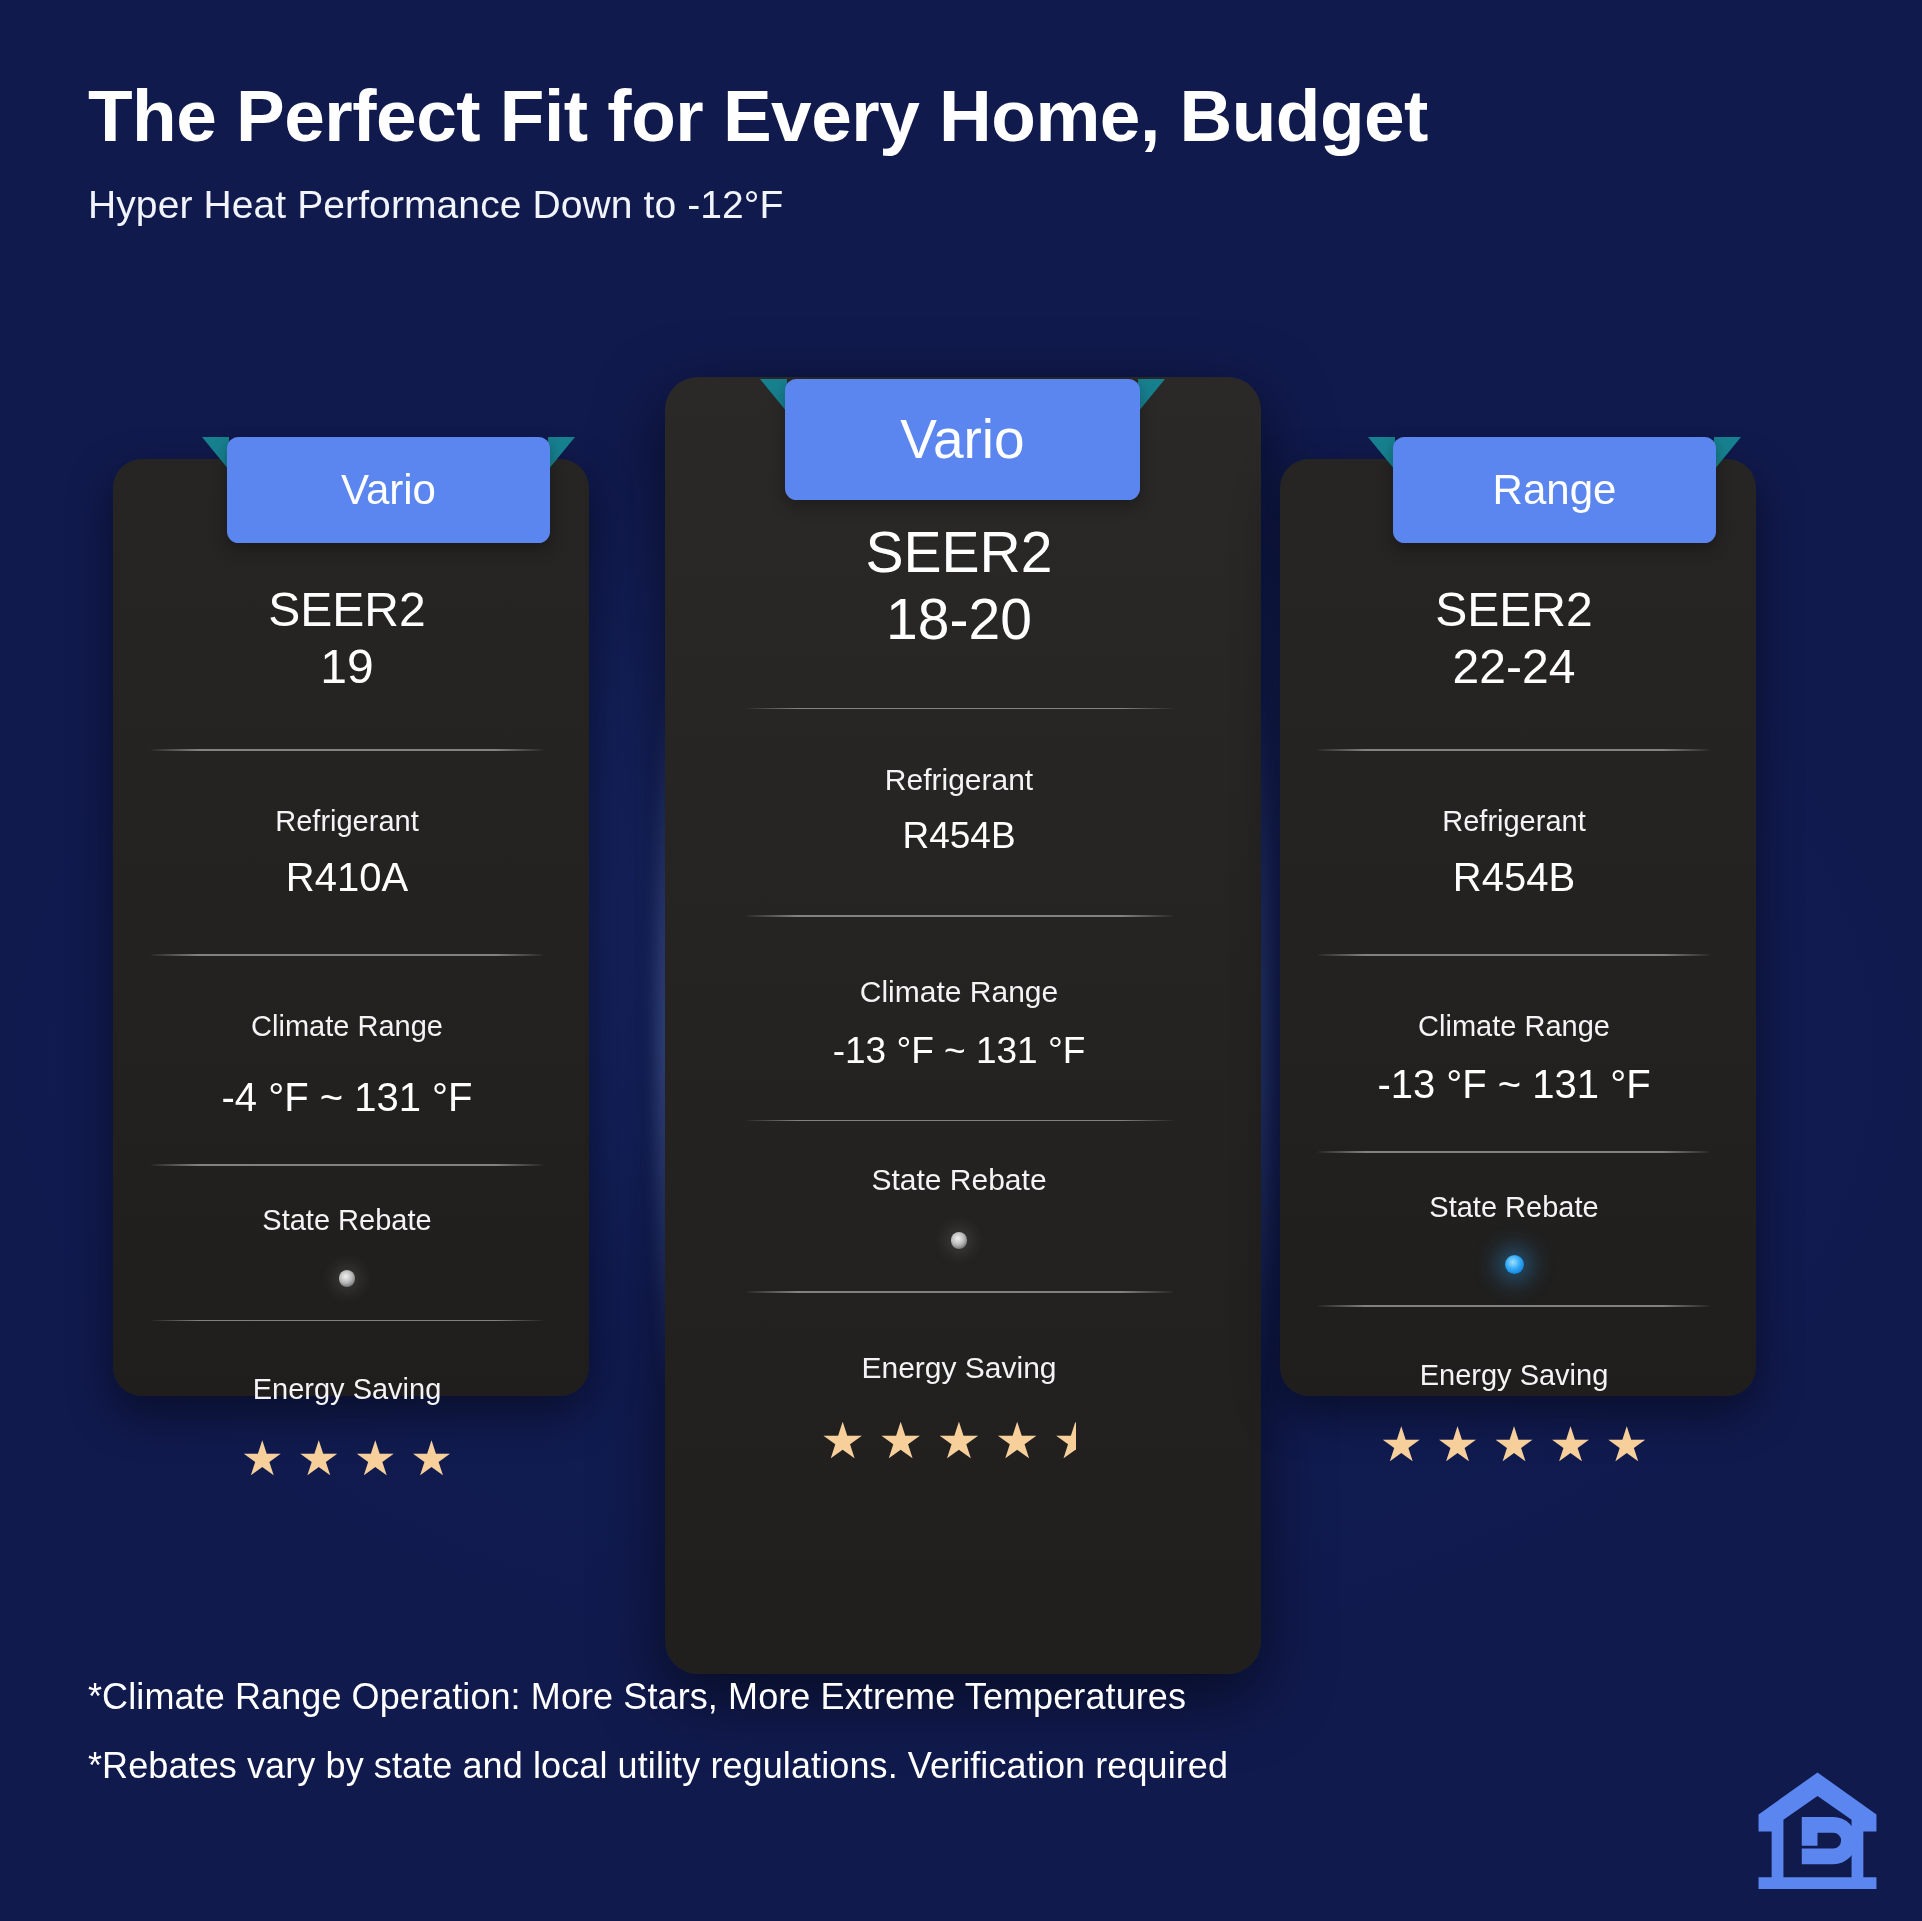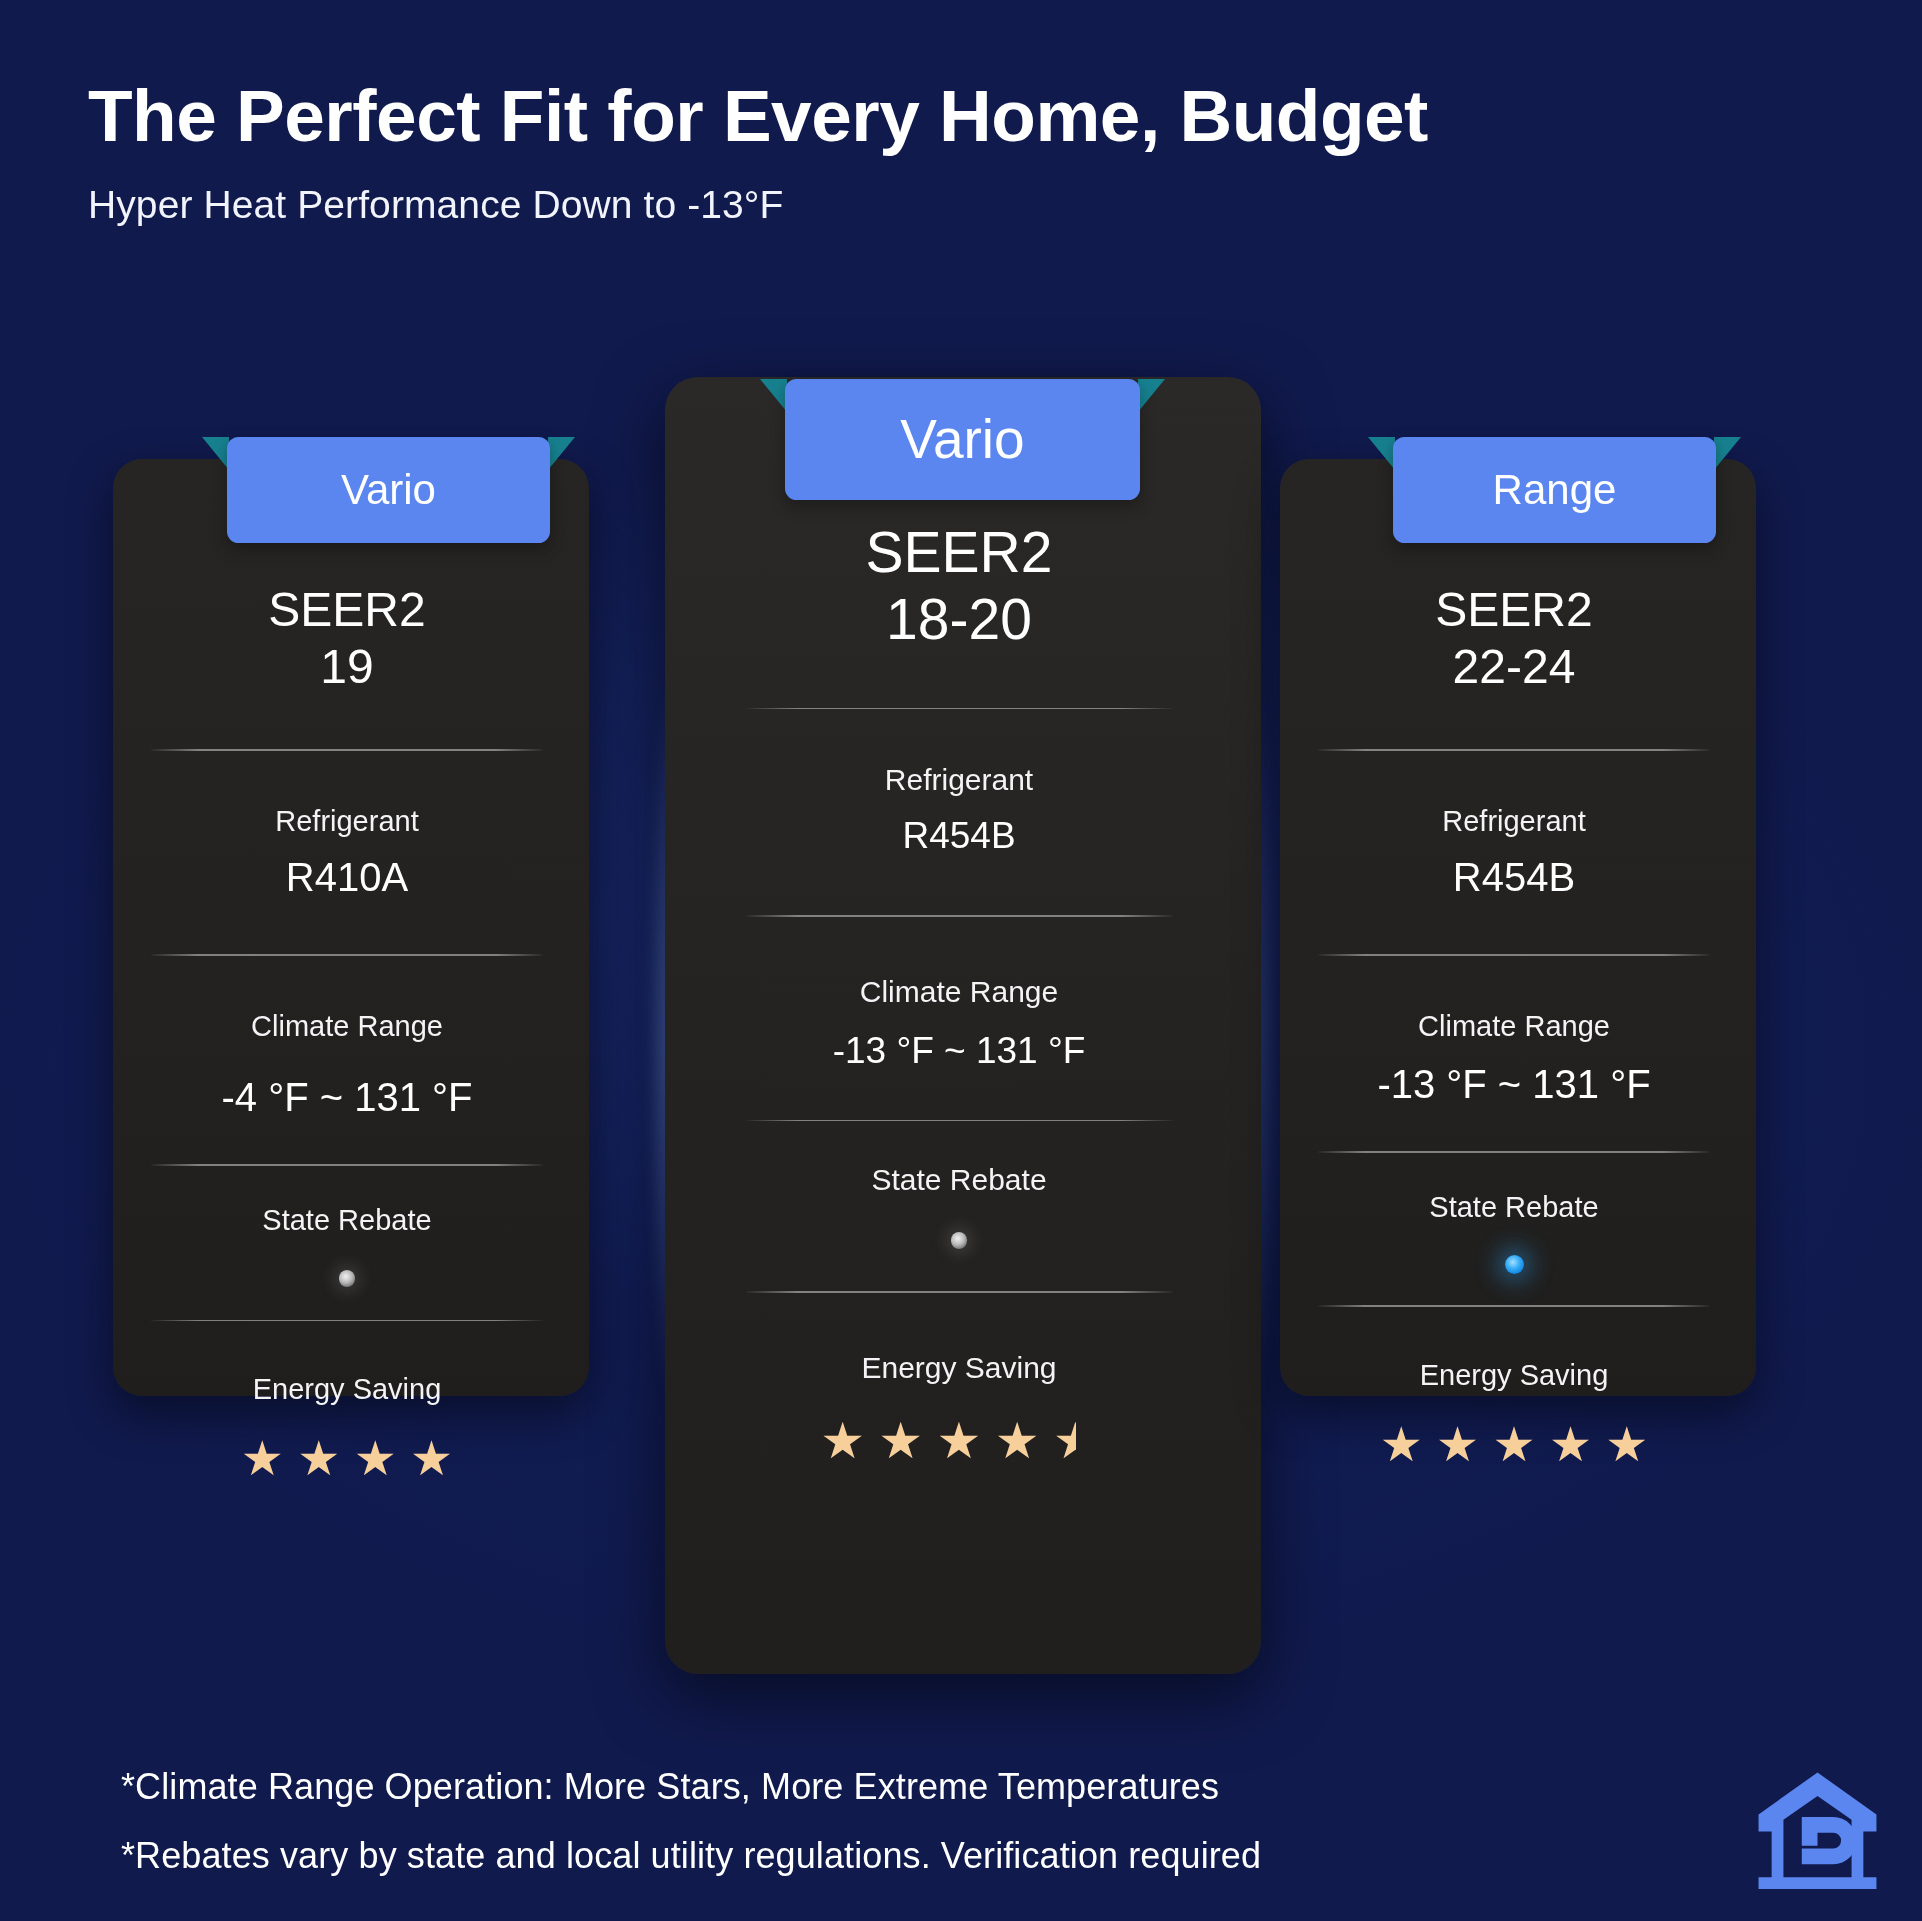--- a/index.html
+++ b/index.html
@@ -216,23 +216,22 @@
     left: 0; top: 0;
     width: 52%;
     overflow: hidden;
     color: #f7cf9b;
   }
   .star-half .half-bg { color: rgba(247,207,155,0.0); }
 
   .footer {
     position: absolute;
     left: 88px;
-    top: 1766px;
+    top: 1676px;
     width: 1537px;
-    margin-left: 33px;
   }
   .footnote {
     color: #ffffff;
     font-size: 36px;
     font-weight: 500;
     margin: 0 0 27px 0;
     letter-spacing: 0.1px;
   }
 
   .logo {
@@ -243,21 +242,21 @@
     height: 131px;
   }
 </style>
 </head>
 <body>
 
 <div class="bg-glow"></div>
 
 <div class="header">
   <h1 class="title">The Perfect Fit for Every Home, Budget</h1>
-  <p class="subtitle">Hyper Heat Performance Down to -13°F</p>
+  <p class="subtitle">Hyper Heat Performance Down to -12°F</p>
 </div>
 
 <div class="cards">
 
   <div class="center-glow"></div>
   <div class="center-glow r"></div>
 
   <div class="card side left">
     <div class="card-body">
       <div class="seer-label">SEER2</div>

